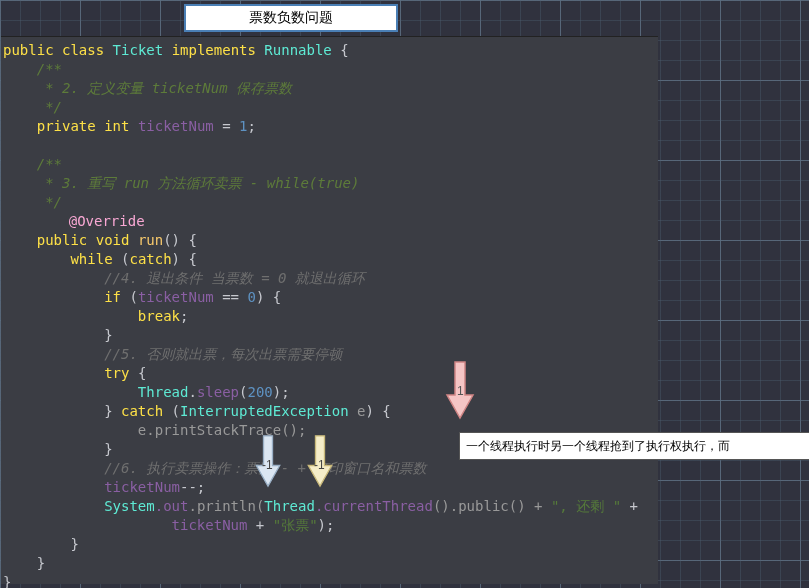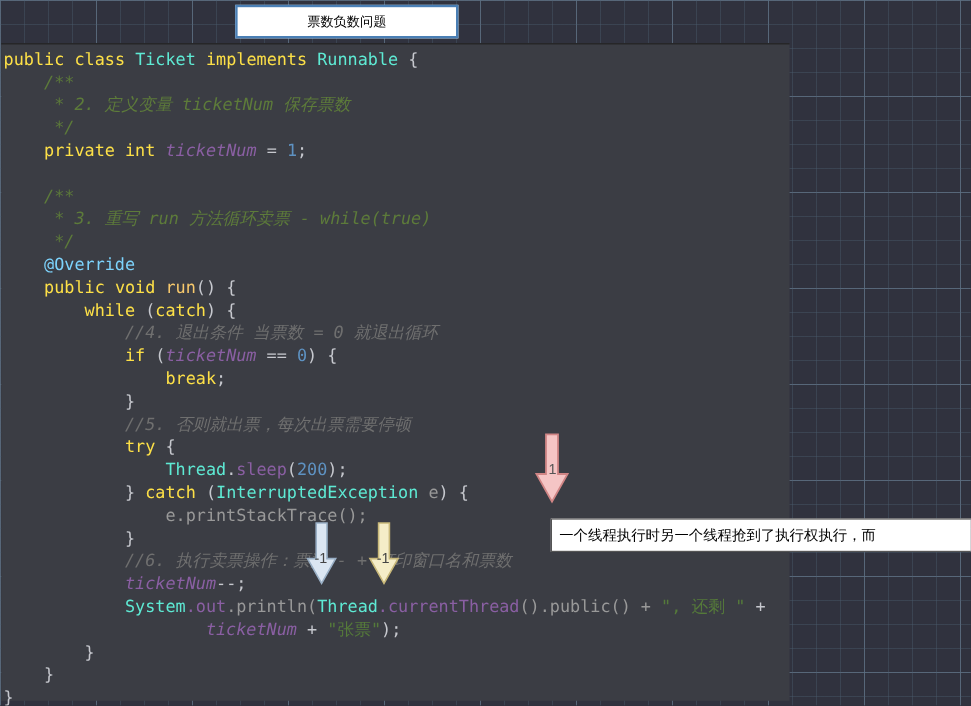--- a/index.html
+++ b/index.html
@@ -20,31 +20,30 @@
       linear-gradient(90deg, rgba(80,100,120,0.35) 1px, transparent 1px),
       linear-gradient(rgba(120,140,160,0.6) 1px, transparent 1px),
       linear-gradient(90deg, rgba(120,140,160,0.6) 1px, transparent 1px);
     background-size: 20px 20px, 20px 20px, 80px 80px, 80px 80px;
     background-color: #30323e;
   }
   .title-box {
     position: absolute;
     top: 4px;
     left: 184px;
-    width: 186px;
+    width: 214px;
     height: 28px;
     background: #fff;
     border: 2px solid #4a7fb5;
     display: flex;
     align-items: center;
     justify-content: center;
     color: #000;
-    font-size: 11px;
+    font-size: 14px;
     font-family: "Microsoft YaHei", sans-serif;
-    margin-left: 12px;
   }
   .code-panel {
     position: absolute;
     top: 36px;
     left: 1px;
     width: 657px;
     height: 548px;
     background: #3b3d44;
     border-top: 1px solid #222;
   }
@@ -52,26 +51,26 @@
     padding: 4px 0 4px 2px;
     line-height: 19px;
     color: #ccc;
     white-space: pre;
   }
   .kw { color: #fde047; }
   .cls { color: #5eead4; }
   .meth { color: #f7c96c; }
   .comment { color: #6f6f6f; font-style: italic; }
   .doc { color: #5d7b3a; font-style: italic; }
-  .ann { color: #7dd3fc; }
+  .ann { color: #f9a8d4; margin-left: 32px; }
   .num { color: #5e92c2; }
   .str { color: #557a3a; }
   .op { color: #c6c8ce; }
   .ident { color: #8a5fa3; }
-  .field { color: #8a5fa3; font-style: italic; }
+  .field { color: #8a5fa3; }
   .gray { color: #999; }
   .paren { color: #c6c8ce; }
 
   .arrow {
     position: absolute;
     width: 30px;
     height: 60px;
   }
   .arrow svg { width: 100%; height: 100%; }
   .arrow-label {

